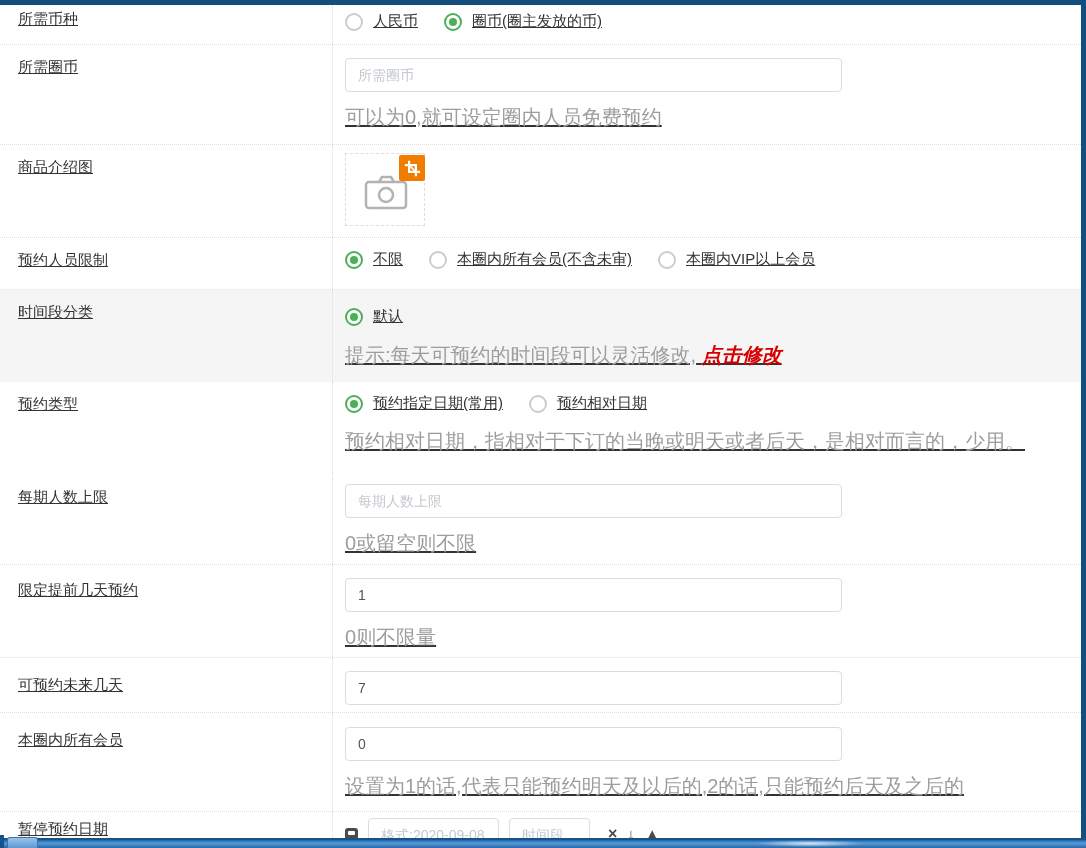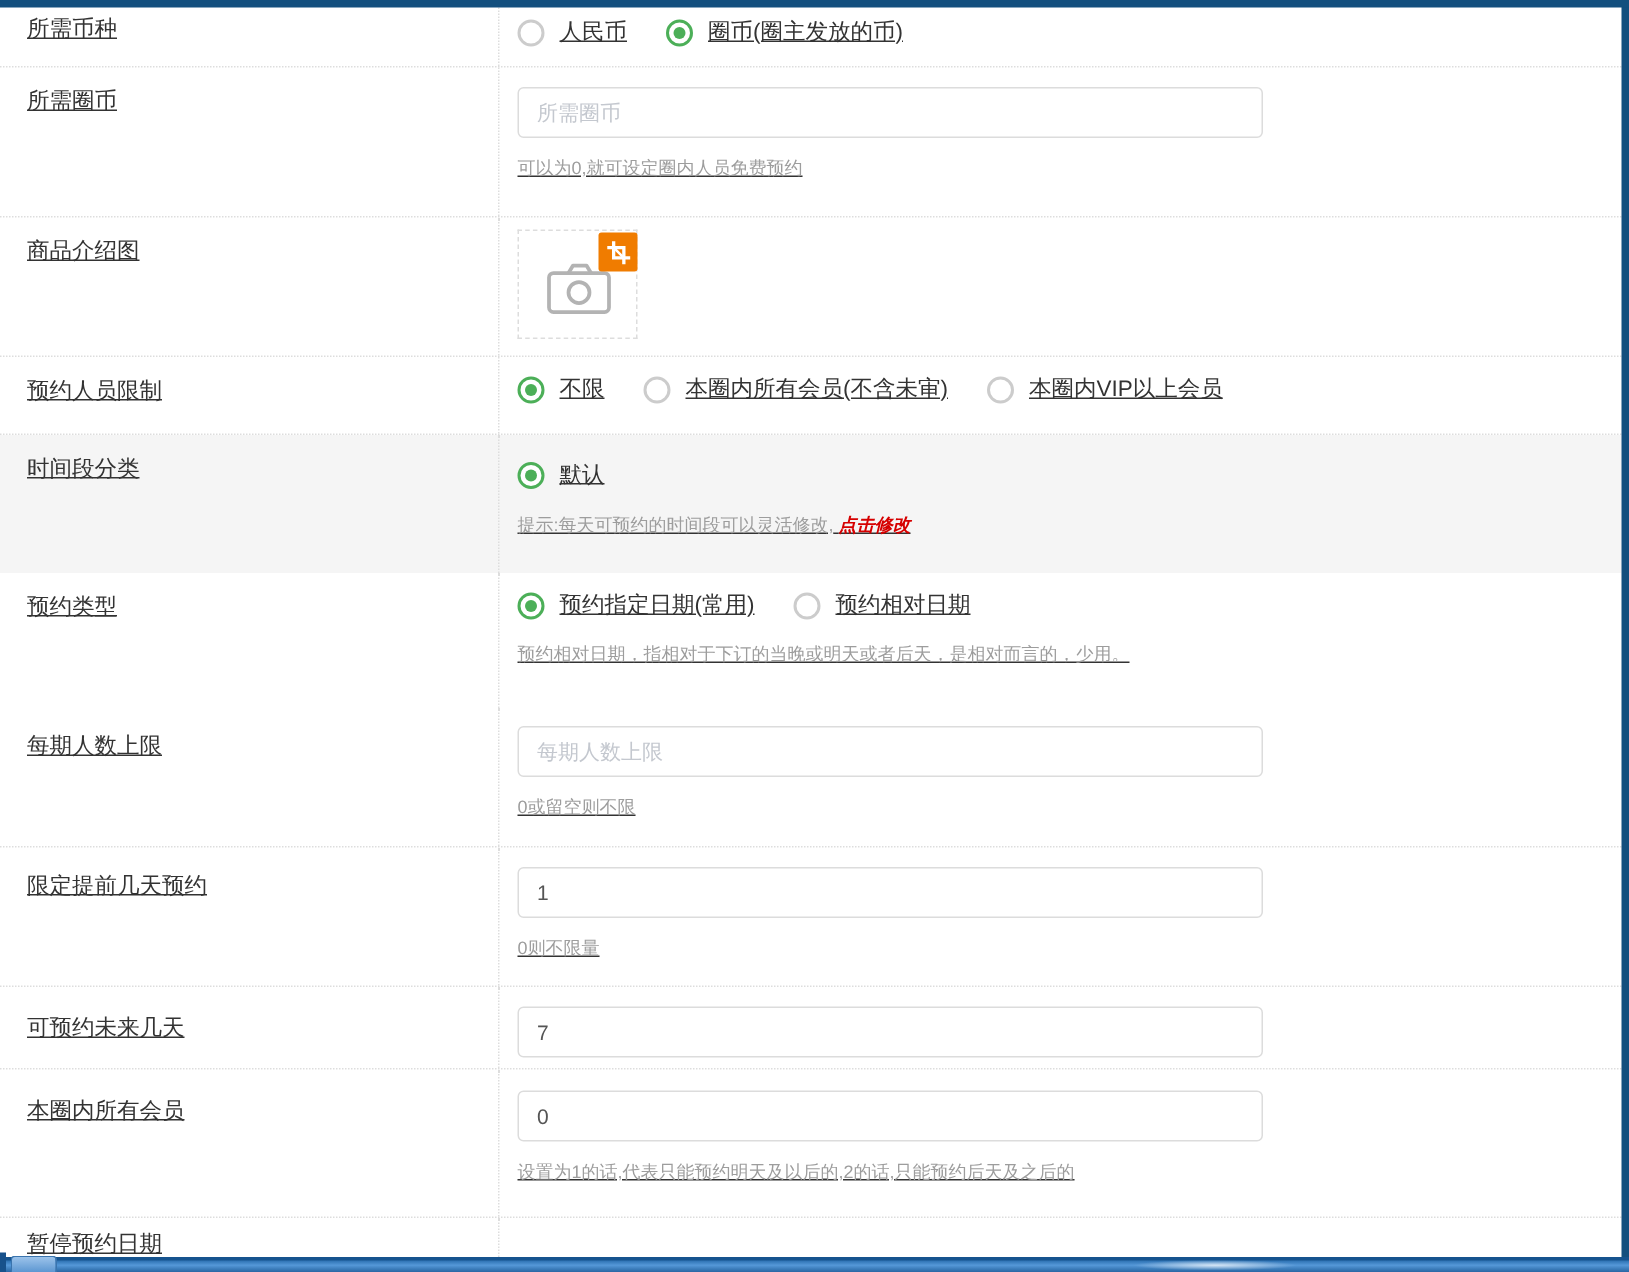--- a/index.html
+++ b/index.html
@@ -55,21 +55,21 @@
   .opt-label { font-size:15px; color:#333; }
   
   .txt {
     width:497px; height:34px; border:1px solid #dcdcdc; border-radius:4px;
     padding:0 12px; font-size:14px; color:#555; outline:none; background:#fff;
     font-family:"Liberation Sans","DejaVu Sans",sans-serif;
   }
   .txt::placeholder { color:#c4c8cf; }
   .r1 .txt{margin-top:13px} .r6 .txt{margin-top:12px} .r7 .txt{margin-top:13px}
   .r8 .txt{margin-top:13px} .r9 .txt{margin-top:14px}
-  .hint { color:#9d9d9d; font-size:12px; margin-top:12px; }
+  .hint { color:#9d9d9d; font-size:20px; margin-top:12px; }
   .r4 .hint{margin-top:15px} .r5 .hint{margin-top:16px}
   .link-red { color:#d60000; font-weight:bold; font-style:italic; cursor:pointer; }
   
   .upload-box {
     position:relative; margin-top:8px; width:80px; height:73px;
     border:1px dashed #ddd; background:#fff; cursor:pointer;
   }
   .cam { position:absolute; left:18px; top:20px; }
   .crop-badge {
     position:absolute; right:-1px; top:1px; width:26px; height:26px; background:#f07c00;
@@ -218,20 +218,30 @@
     <div class="row r9 sep">
       <div class="label-cell">本圈内所有会员</div>
       <div class="content-cell">
         <input class="txt" type="text" value="0" style="">
         <div class="hint">设置为1的话,代表只能预约明天及以后的,2的话,只能预约后天及之后的</div>
       </div>
     </div>
 
     <div class="row r10">
       <div class="label-cell">暂停预约日期</div>
+      <div class="content-cell">
+        <div class="date-line">
+          <span class="cal-icon"></span>
+          <input class="txt small-date" type="text" placeholder="格式:2020-09-08" style="">
+          <input class="txt small-time" type="text" placeholder="时间段" style="">
+          <span class="glyph x gap">×</span>
+          <span class="glyph downbar">↓</span>
+          <span class="glyph">▲</span>
+        </div>
+      </div>
     </div>
 
   </div>
 
   <div class="top-bar"></div>
   <div class="right-bar"></div>
   <div class="corner-sliver"></div>
   <div class="taskbar-tab"></div>
   <div class="bottom-bar">
     <div class="light-streak"></div>

